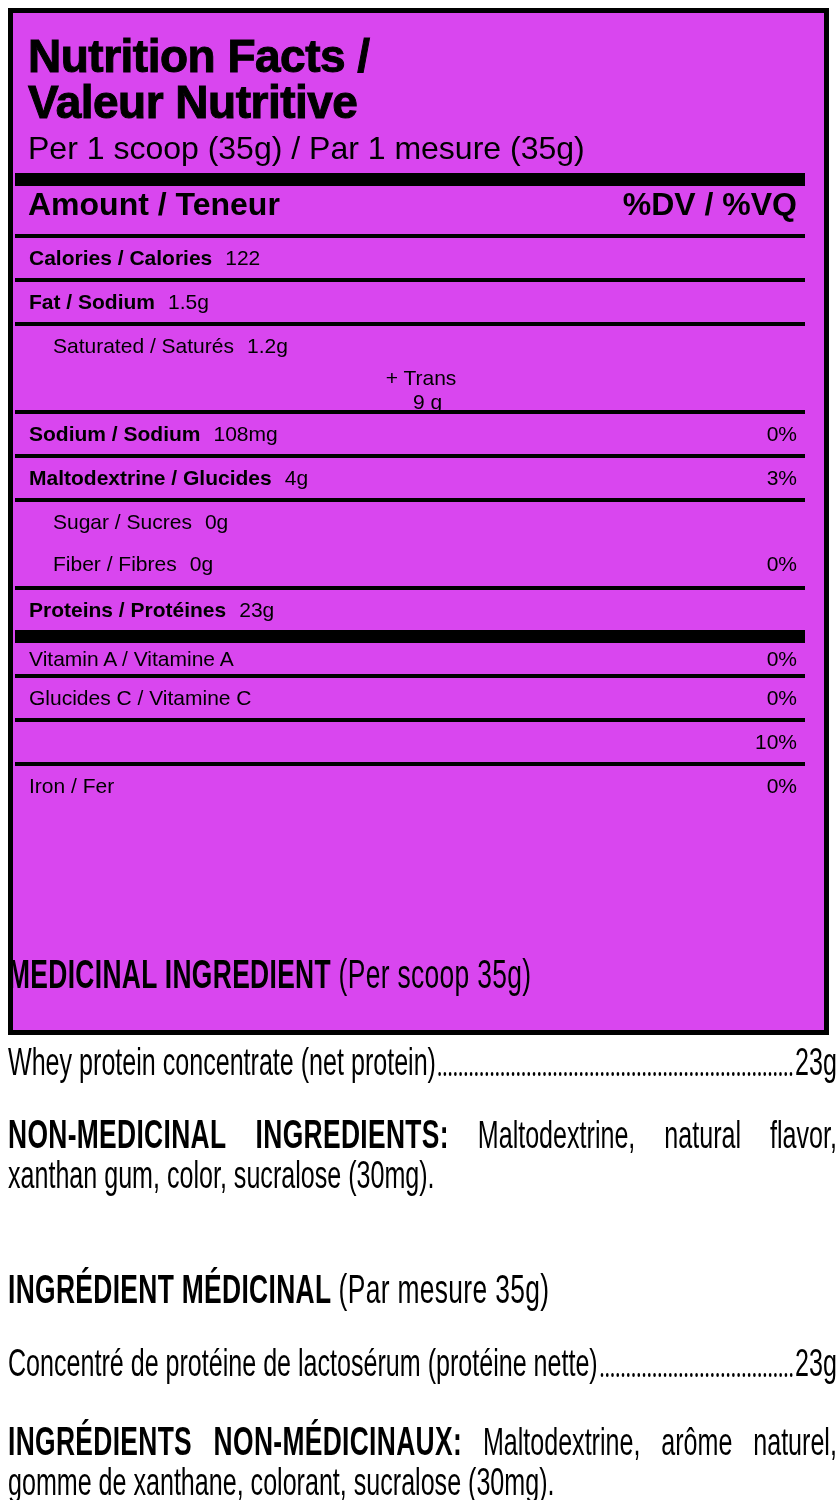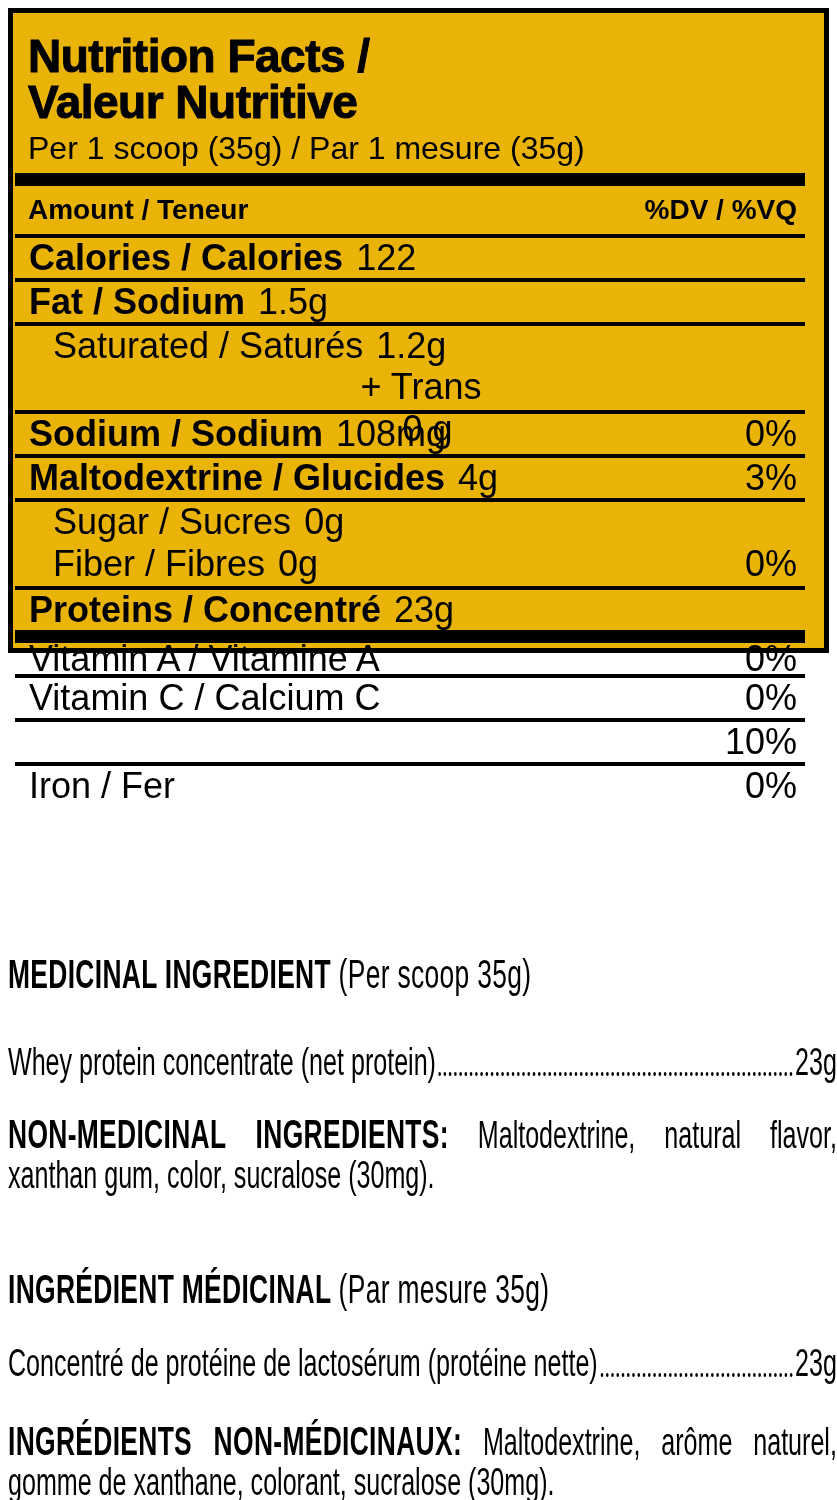--- a/index.html
+++ b/index.html
@@ -8,40 +8,40 @@
     position:relative;
     width:837px; height:1500px;
     font-family:"Liberation Sans","DejaVu Sans",sans-serif;
     color:#000;
     overflow:hidden;
   }
 
   
   .nft-box {
     position:absolute; left:8px; top:8px;
-    width:821px; height:645px;
-    border:5px solid #000; background:#eab308;
+    width:821px; height:1027px;
+    border:5px solid #000; background:#d946ef;
   }
   .nft-inner { margin:0 19px 0 2px; }
   .nft-title {
     padding:20px 0 0 13px;
     font-size:46px; line-height:46px;
     font-weight:bold; letter-spacing:-0.5px;
     -webkit-text-stroke:1px #000;
   }
   .nft-serving { margin-top:7px; padding-left:13px; font-size:32px; line-height:32px; }
   .bar-thick { height:13px; background:#000; margin-top:9px; }
   .nft-header-row {
-    display:flex; justify-content:space-between; align-items:center;
+    display:flex; justify-content:space-between; 
     height:48px; padding:0 8px 0 13px;
-    font-weight:bold; font-size:28px;
+    font-weight:bold; font-size:32px;
   }
   .nrow {
     display:flex; align-items:center;
-    height:44px; font-size:36px;
+    height:44px; font-size:21px;
     padding:0 8px 0 14px;
   }
   .nrow.sep-line { border-top:4px solid #000; }
   .nrow.sep-bar  { border-top:13px solid #000; }
   .nrow.indent-1 { padding-left:38px; }
   .nrow.indent-2 { padding-left:30px;flex-direction:column; }
   .nrow .nlabel { font-weight:normal; }
   .nrow.bold .nlabel { font-weight:bold; }
   .nrow .nvalue { margin-left:13px; }
   .nrow .ndv { margin-left:auto; }
@@ -79,21 +79,21 @@
         <div class="nrow sep-line bold">
           <span class="nlabel">Fat / Sodium</span>
           <span class="nvalue">1.5g</span>
         </div>
         <div class="nrow sep-line indent-1">
           <span class="nlabel">Saturated / Saturés</span>
           <span class="nvalue">1.2g</span>
         </div>
         <div class="nrow sep-none indent-2">
           <span class="nlabel">+ Trans</span>
-          <span class="nvalue">0 g</span>
+          <span class="nvalue">9 g</span>
         </div>
         <div class="nrow sep-line bold">
           <span class="nlabel">Sodium / Sodium</span>
           <span class="nvalue">108mg</span>
           <span class="ndv">0%</span>
         </div>
         <div class="nrow sep-line bold">
           <span class="nlabel">Maltodextrine / Glucides</span>
           <span class="nvalue">4g</span>
           <span class="ndv">3%</span>
@@ -101,29 +101,29 @@
         <div class="nrow sep-line indent-1">
           <span class="nlabel">Sugar / Sucres</span>
           <span class="nvalue">0g</span>
         </div>
         <div class="nrow sep-none indent-1">
           <span class="nlabel">Fiber / Fibres</span>
           <span class="nvalue">0g</span>
           <span class="ndv">0%</span>
         </div>
         <div class="nrow sep-line bold">
-          <span class="nlabel">Proteins / Concentré</span>
+          <span class="nlabel">Proteins / Protéines</span>
           <span class="nvalue">23g</span>
         </div>
         <div class="nrow sep-bar">
           <span class="nlabel">Vitamin A / Vitamine A</span>
           <span class="ndv">0%</span>
         </div>
         <div class="nrow sep-line">
-          <span class="nlabel">Vitamin C / Calcium C</span>
+          <span class="nlabel">Glucides C / Vitamine C</span>
           <span class="ndv">0%</span>
         </div>
         <div class="nrow sep-line">
           <span class="ndv">10%</span>
         </div>
         <div class="nrow sep-line">
           <span class="nlabel">Iron / Fer</span>
           <span class="ndv">0%</span>
         </div>
       </div>

